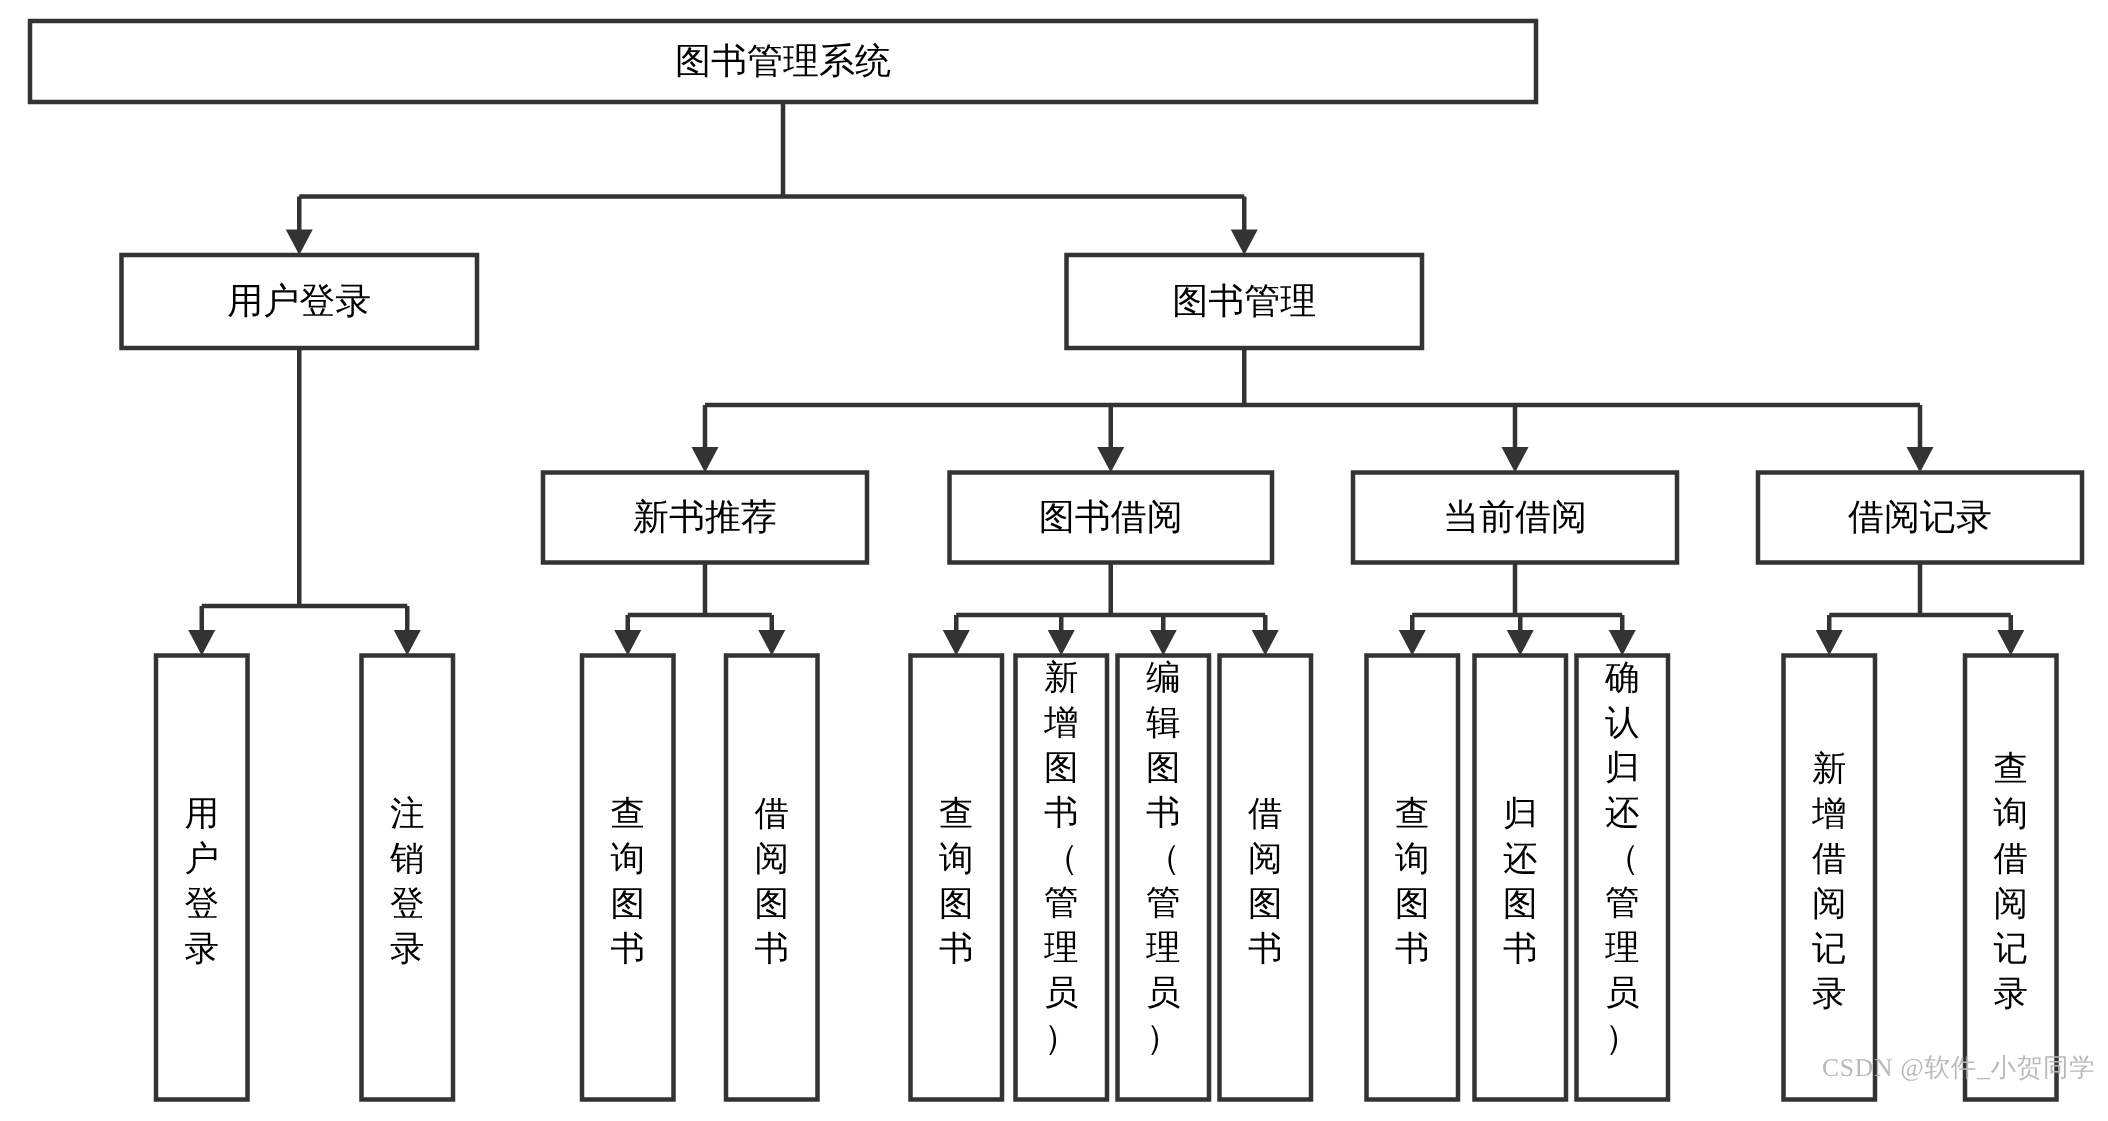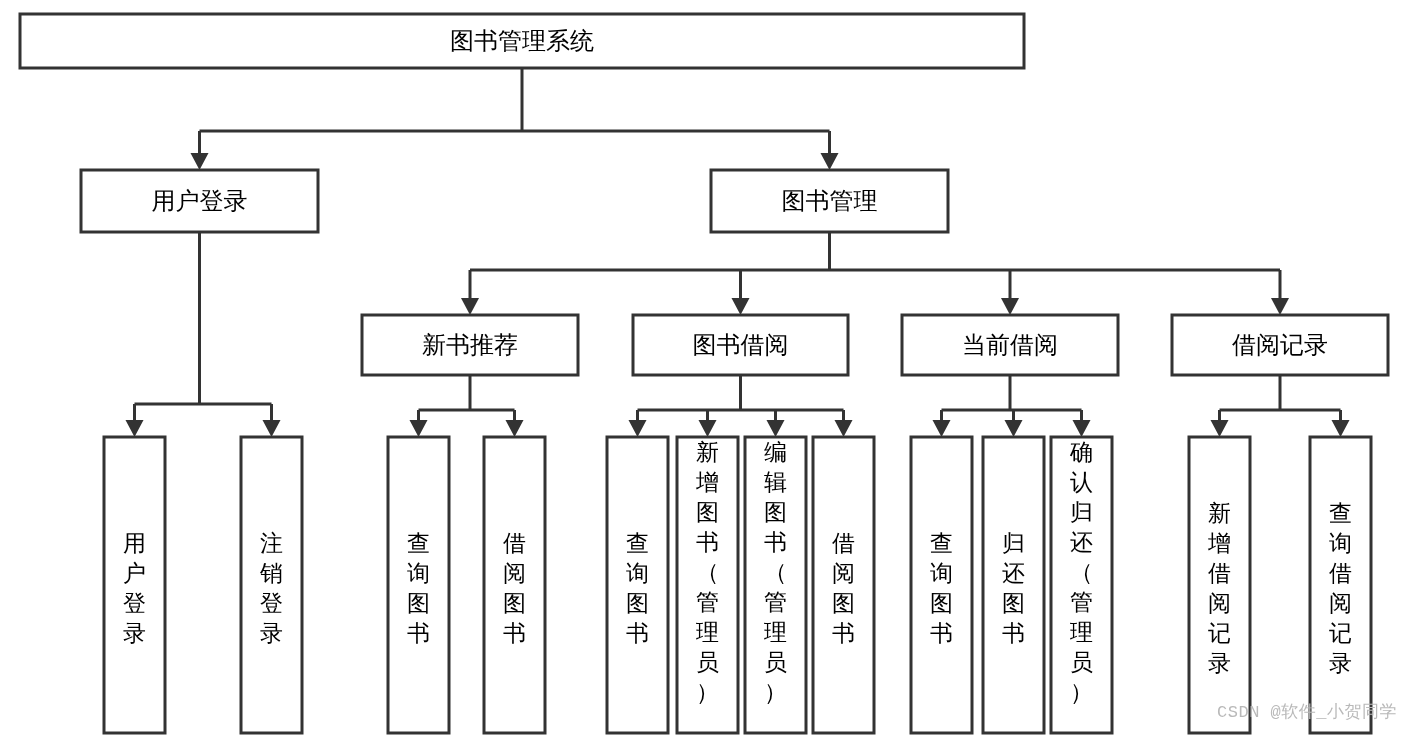--- a/index.html
+++ b/index.html
@@ -16,21 +16,21 @@
   .node-label{
     font-family:"DejaVu Sans","Liberation Sans",sans-serif;
     fill:#000000;
     text-anchor:middle;
     dominant-baseline:middle;
   }
   .label-h{font-size:24px;}
   .label-v{font-size:23px;}
   .watermark{
     position:absolute;right:8px;bottom:6px;
-    font-family:Liberation Mono, monospace;
+    font-family:Liberation Serif, serif;
     font-size:17px;color:#b9b9b9;letter-spacing:0.5px;
     white-space:nowrap;user-select:none;text-align:center;
   }
 </style>
 </head>
 <body>
 
 <div id="diagram-root">
   <svg id="chart-svg" width="1405" height="747" viewBox="0 0 1405 747" xmlns="http://www.w3.org/2000/svg">
     <defs>

